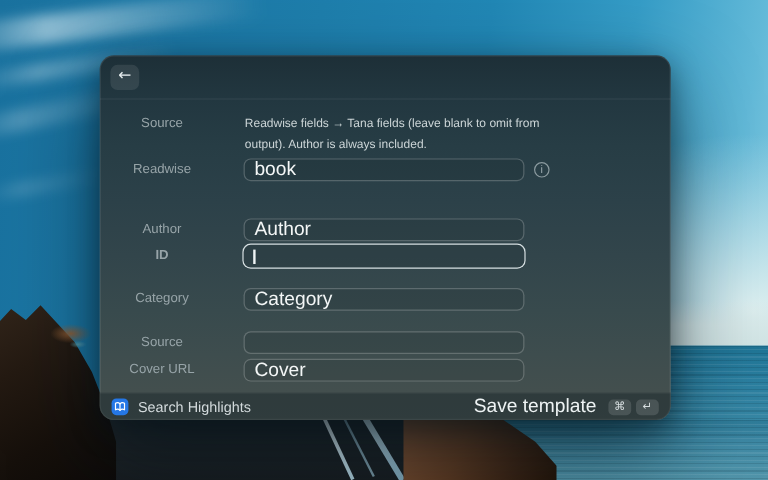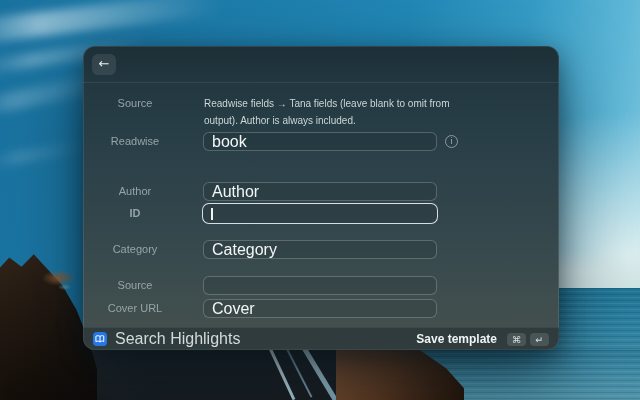--- a/index.html
+++ b/index.html
@@ -72,23 +72,23 @@
   .row-category{top:156px;}
   .row-source{top:192px;}
   .row-cover{top:215px;}
   .info{position:absolute;left:362px;top:3px;width:13px;height:13px;box-sizing:border-box;
     border:1px solid #8b9a9f;border-radius:50%;color:#9fadb2;font-size:9px;line-height:11px;text-align:center;cursor:default;}
   .w-footer{position:absolute;left:0;right:0;bottom:0;height:23px;box-sizing:border-box;
     background:rgba(12,25,31,.38);border-top:1px solid rgba(255,255,255,.07);
     display:flex;align-items:center;justify-content:space-between;padding:0 10px;}
   .f-left{display:flex;align-items:center;gap:8px;}
   .rw-icon{width:14px;height:14px;border-radius:4px;background:#2577e6;display:flex;align-items:center;justify-content:center;flex:0 0 auto;}
-  .cmd{font-size:16px;color:#d3dadc;}
+  .cmd{font-size:12px;color:#d3dadc;}
   .f-right{display:flex;align-items:center;gap:4px;}
-  .action{font-size:12px;font-weight:700;color:#eef3f4;margin-right:6px;cursor:pointer;}
+  .action{font-size:16px;font-weight:400;color:#eef3f4;margin-right:6px;cursor:pointer;}
   .kbd{min-width:15px;height:13px;padding:0 2px;border-radius:4px;background:rgba(255,255,255,.13);
     color:#d6dddf;font-size:9.5px;line-height:13px;text-align:center;font-family:"DejaVu Sans",sans-serif;}
 </style>
 </head>
 <body>
 
 <div>
   <div class="sky"></div>
   <div class="cloud cloud-a"></div>
   <div class="cloud cloud-b"></div>

